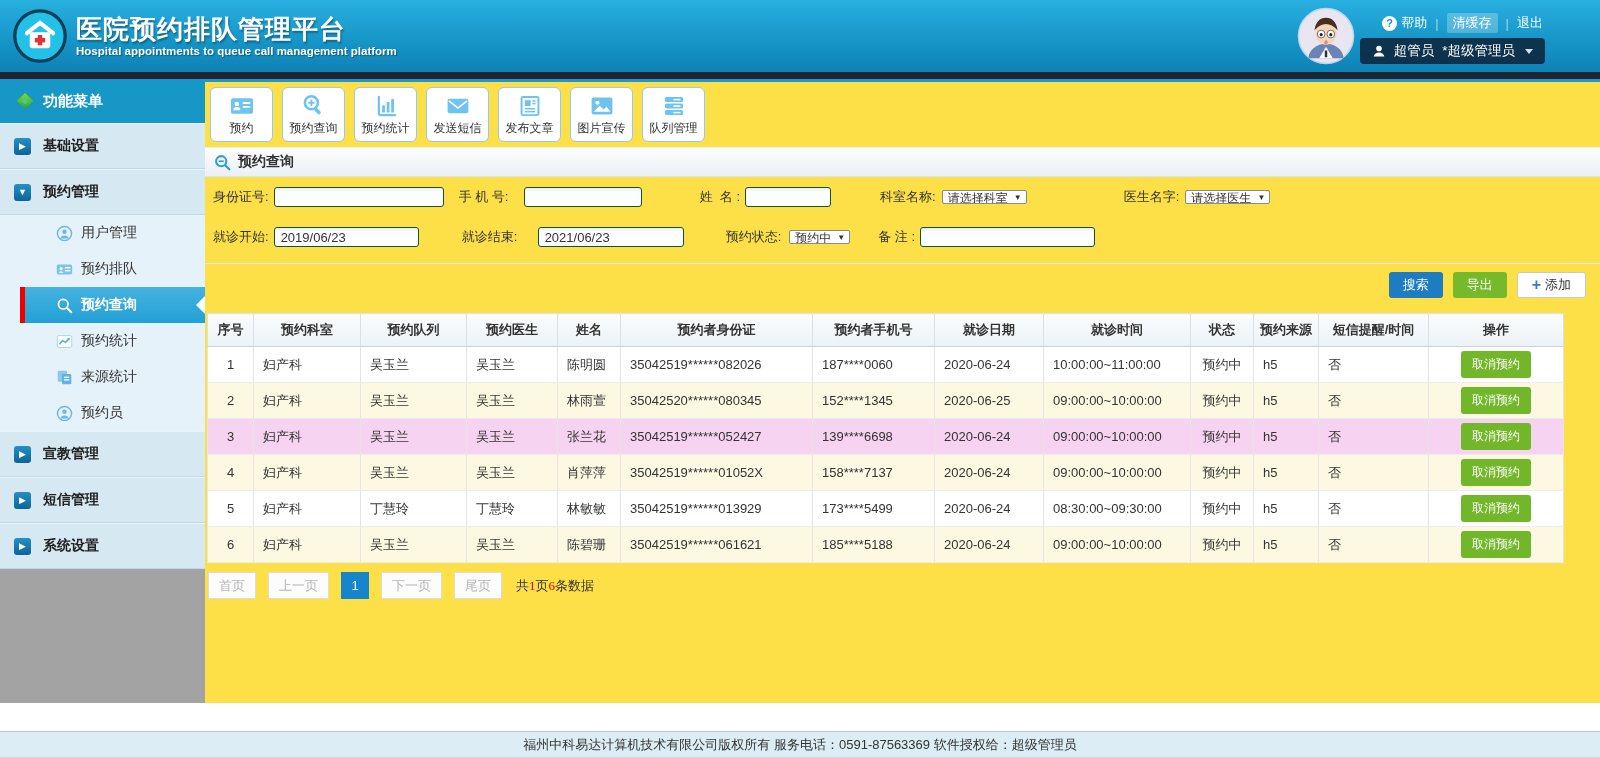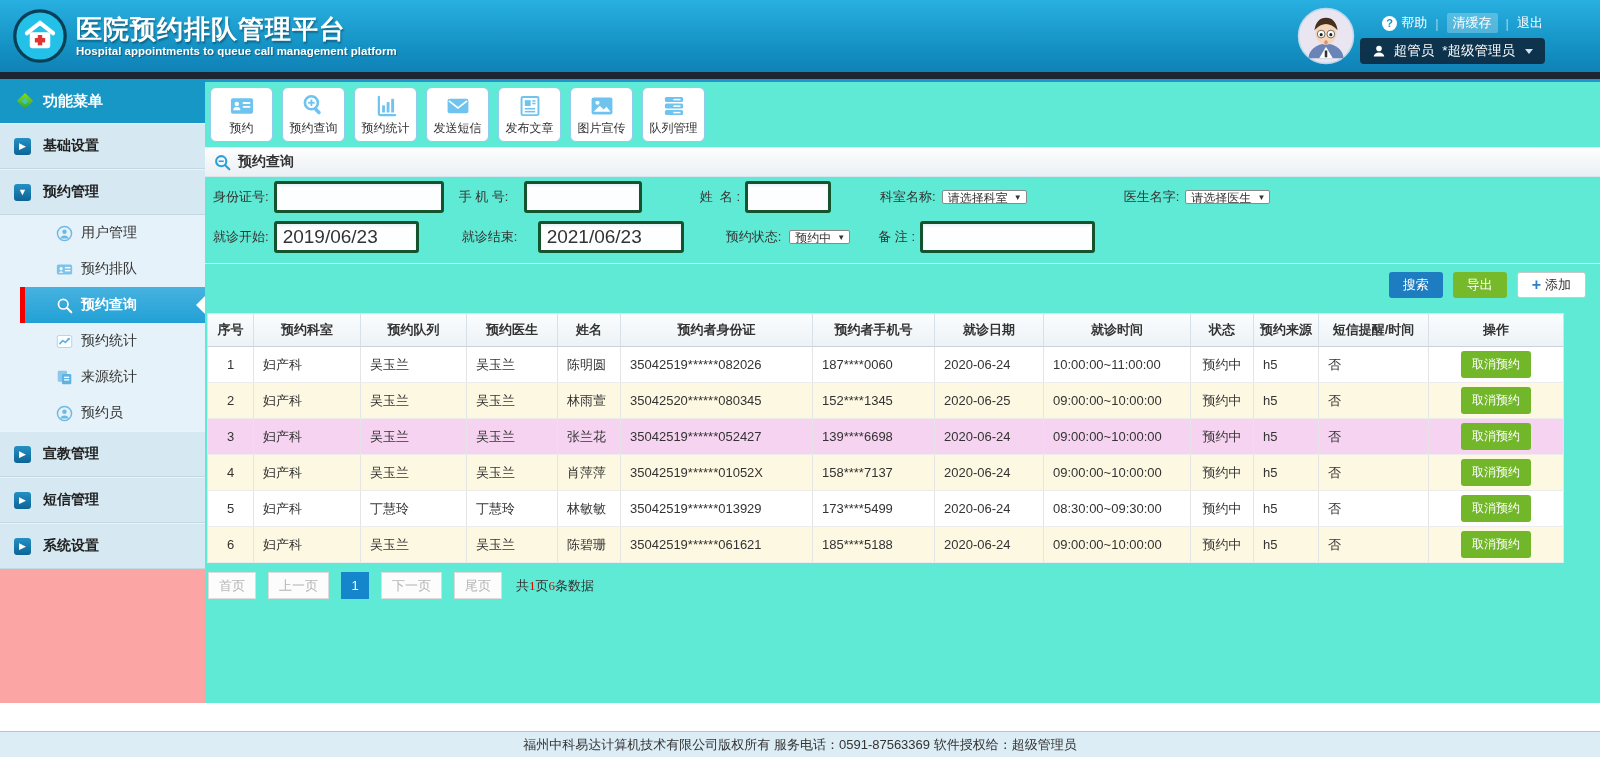--- a/index.html
+++ b/index.html
@@ -22,54 +22,54 @@
     font-size:11px; font-weight:bold; display:flex; align-items:center; justify-content:center; }
   .lnk-sep { color:rgba(255,255,255,.55); }
   .clear-cache { background:rgba(255,255,255,.25); padding:1px 6px; border-radius:2px; }
   .user-badge { position:absolute; right:55px; top:38px; height:26px; background:rgba(13,38,60,.88);
     border-radius:4px; color:#fff; font-size:13.5px; display:flex; align-items:center; gap:8px;
     padding:0 12px; cursor:pointer; }
   .user-caret { width:0; height:0; border-left:4px solid transparent; border-right:4px solid transparent;
     border-top:5px solid #cfe3ef; margin-left:2px; }
 
   
-  .sidebar { position:absolute; left:0; top:79px; width:205px; height:624px; background:#fca5a5; }
+  .sidebar { position:absolute; left:0; top:79px; width:205px; height:624px; background:#a3a3a3; }
   .sb-head { height:44px; background:#1697c6; display:flex; align-items:center; color:#fff;
     font-size:15px; font-weight:bold; padding-left:16px; gap:9px; }
   .sb-group { height:46px; display:flex; align-items:center; font-size:14px; font-weight:bold; color:#222;
     border-bottom:1px solid #c2d9e4; border-top:1px solid #e9f4fa; cursor:pointer; background:#d6e9f2; }
   .tg { width:17px; height:17px; border-radius:3px; background:linear-gradient(180deg,#2490c4,#0d6496);
     color:#fff; font-size:9px; display:flex; align-items:center; justify-content:center; margin:0 12px 0 14px; flex:none; }
   .sb-sub { background:#e6f2f9;padding-left:20px; }
   .sb-item { height:36px; display:flex; align-items:center; font-size:14px; color:#333; cursor:pointer;
     padding-left:36px; gap:8px; position:relative; background:#e6f2f9; }
   .sb-item .ic { width:17px; height:17px; flex:none; display:flex; }
   .sb-item.active { background:linear-gradient(180deg,#46b2e0,#22a0d5); color:#fff; font-weight:bold; }
   .sb-item.active::before { content:""; position:absolute; left:0; top:0; width:5px; height:100%; background:#f20000; }
   .sb-item.active::after { content:""; position:absolute; right:0; top:50%; transform:translateY(-50%);
     border-top:9px solid transparent; border-bottom:9px solid transparent; border-right:9px solid #fff; }
 
   
-  .main { position:absolute; left:205px; top:79px; width:1395px; height:624px; background:#5eead4;
+  .main { position:absolute; left:205px; top:79px; width:1395px; height:624px; background:#fde047;
     border-top:3px solid #2196cc; }
   .toolbar { display:flex; gap:9px; padding:5px 0 0 5px; }
   .tool-btn { width:63px; height:55px; border:1px solid #8fcdee; border-radius:6px; background:#fff;
     display:flex; flex-direction:column; align-items:center; justify-content:center; cursor:pointer; gap:1px; }
   .tool-btn svg { width:30px; height:26px; }
   .tool-btn .tl { font-size:12px; color:#333; }
 
   .section-bar { margin-top:5px; height:30px; background:linear-gradient(180deg,#fdfefe,#eaf0f5);
     border-top:1px solid #e7eff4; border-bottom:1px solid #d9e4ec; display:flex; align-items:center; gap:7px;
     padding-left:9px; }
   .section-bar .st { font-size:14px; font-weight:bold; color:#333; }
 
   .form-row { height:40px; display:flex; align-items:center; font-size:13px; color:#333; }
   .form-row label { white-space:pre; }
-  .inp { height:32px; border:3px solid #14532d; border-radius:3px; background:#fdfeff;
-    box-shadow:inset 0 2px 2px rgba(180,205,220,.25); padding:0 6px; font-size:19px; color:#333;
+  .inp { height:20px; border:1px solid #14532d; border-radius:3px; background:#fdfeff;
+    box-shadow:inset 0 2px 2px rgba(180,205,220,.25); padding:0 6px; font-size:13px; color:#333;
     font-family:inherit; }
   .sel { position:relative; display:inline-flex; }
   .sel select { appearance:none; -webkit-appearance:none; height:14px; border:1px solid #8a8a8a; border-radius:2px;
     background:#fff; font-size:12px; color:#333; padding:0 18px 0 5px; font-family:inherit; }
   .sel::after { content:"▼"; position:absolute; right:5px; top:50%; transform:translateY(-50%);
     font-size:8px; color:#333; pointer-events:none; }
 
   .actions-row { border-top:1px solid #e8e8e8; margin-top:6px; height:42px; display:flex; align-items:center;
     justify-content:flex-end; gap:10px; padding-right:14px; }
   .btn { height:26px; border:none; border-radius:3px; color:#fff; font-size:13px; padding:0 14px;

